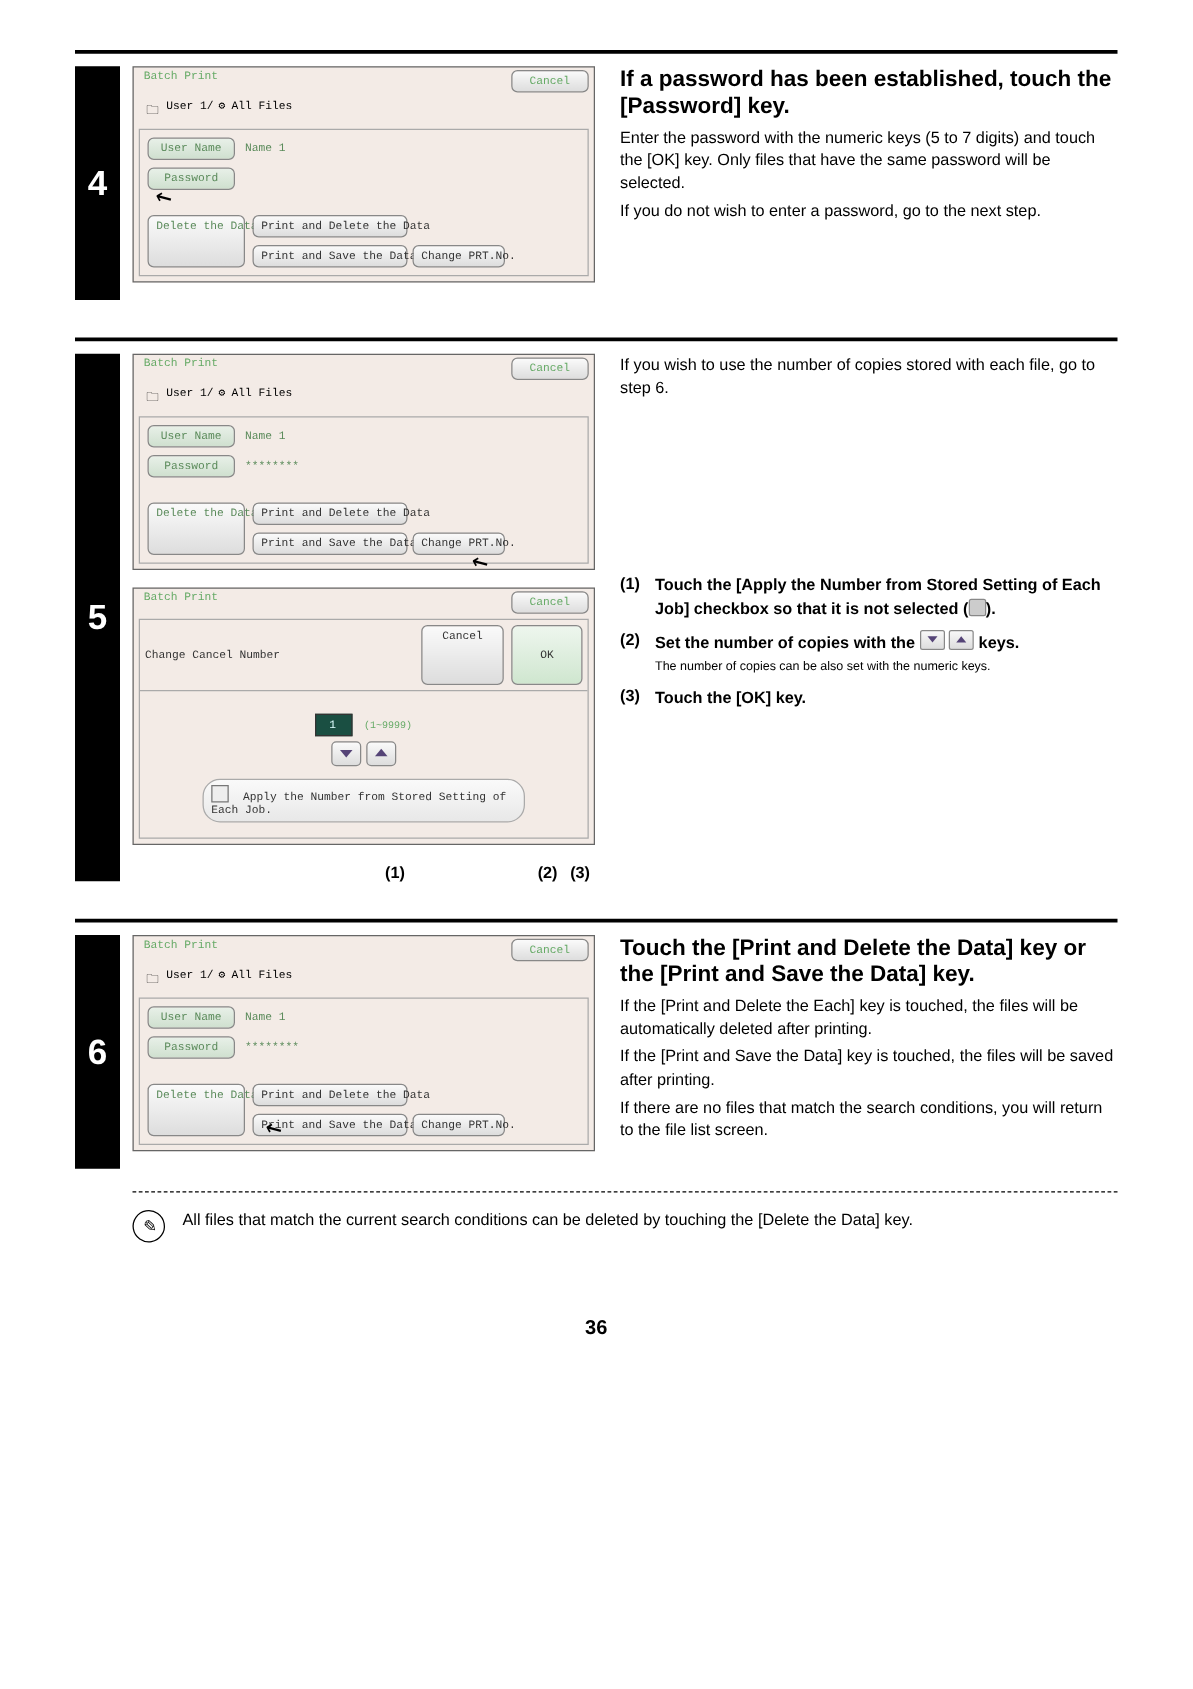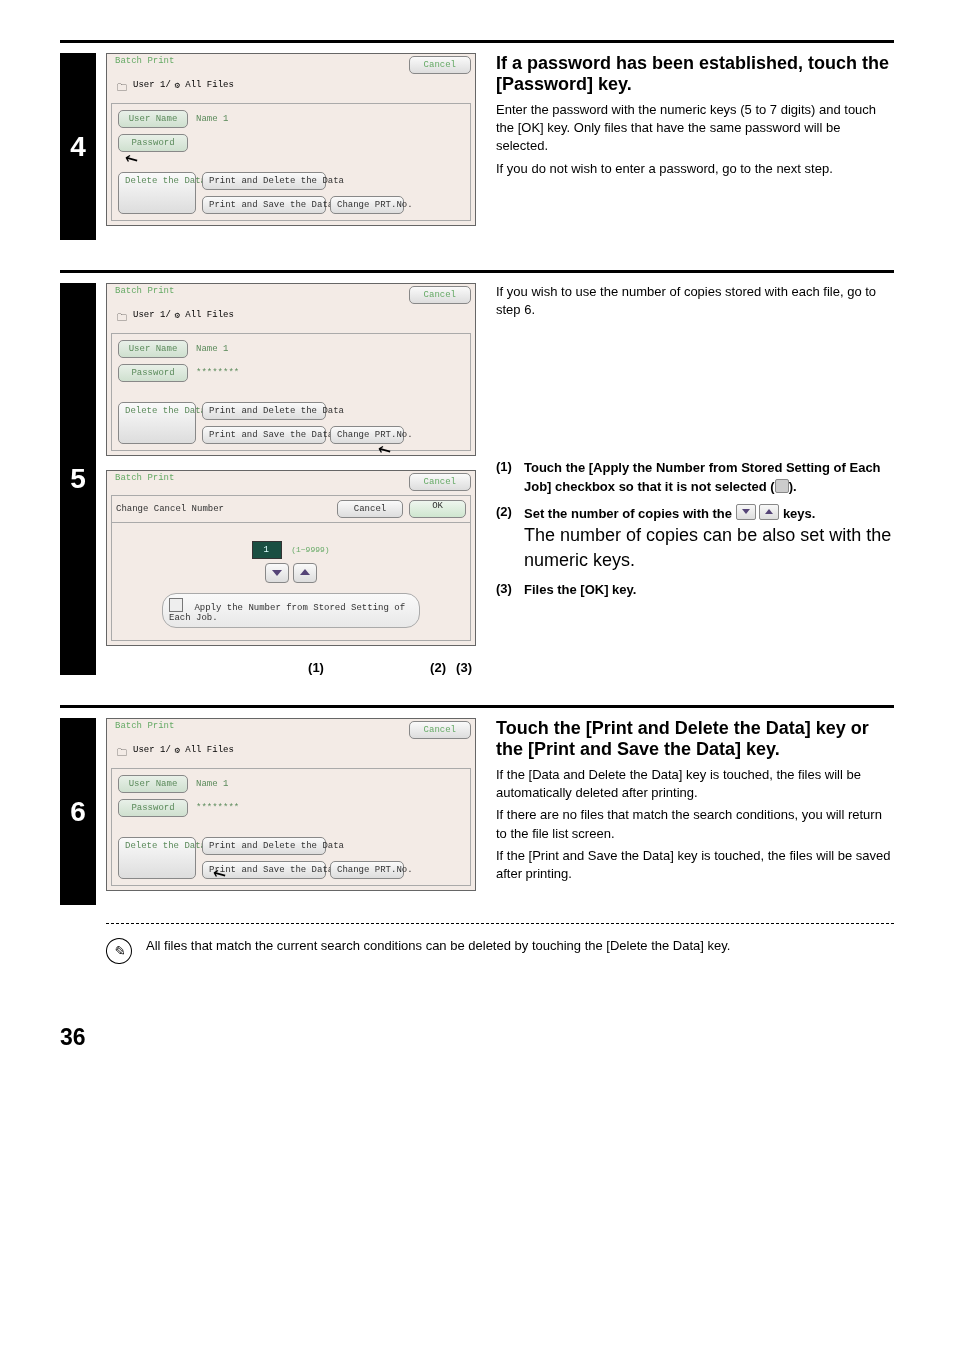--- a/index.html
+++ b/index.html
@@ -71,21 +71,21 @@
   }
   .sub-body {
     flex: 1;
   }
   .sub-title {
     font-weight: bold;
     font-size: 13px;
     line-height: 1.4;
   }
   .sub-text {
-    font-size: 18px;
+    font-size: 10px;
     line-height: 1.4;
   }
   .checkbox-inline {
     display:inline-block;
     width:12px;height:12px;
     background:#ccc;border:1px solid #888;
     vertical-align:-2px;
     border-radius:2px;
   }
   .arrow-btn {
@@ -181,21 +181,21 @@
     border-top:1px dashed #000;
     margin:18px 0 14px 0;
   }
   .note-row { display:flex; align-items:flex-start; gap:14px; font-size:13px; margin-left:46px;}
   .note-icon {
     width:24px;height:24px;border:1.5px solid #000;border-radius:14px;
     display:flex;align-items:center;justify-content:center;font-size:14px;font-style:italic;
     transform:rotate(-10deg);
     flex-shrink:0;
   }
-  .pagenum { font-size:23px; font-weight:bold; margin-top:60px;}
+  .pagenum { text-align:center; font-size:16px; font-weight:bold; margin-top:60px;}
   .num-display {
     display:inline-block;background:#1a4f42;color:#dff;
     border:1px solid #333;padding:3px 10px;font-family:"Courier New";
     letter-spacing:2px;
   }
   .spin-pair { display:flex; gap:4px; justify-content:center; margin-top:4px;}
   .spin {
     width:22px;height:18px;border:1px solid #888;border-radius:4px;
     background:linear-gradient(#fafafa,#ddd);position:relative;
   }
@@ -299,21 +299,21 @@
       <div class="dialog" style="position:relative;">
         <div class="title-row">
           <span>Batch Print</span>
           <span class="cancel-top">Cancel</span>
         </div>
         <div class="dlg-inner" style="padding:0;">
           <div style="display:flex;justify-content:space-between;align-items:center;border-bottom:1px solid #aaa;padding:4px 4px;">
             <span style="color:#333;">Change Cancel Number</span>
             <div style="display:flex;gap:6px;">
               <span class="gbtn" style="padding:3px 16px;">Cancel</span>
-              <span class="gbtn" style="padding:0 22px;background:linear-gradient(#eef6ee,#cfe6cf);">OK</span>
+              <span class="gbtn" style="padding:18px 22px;background:linear-gradient(#eef6ee,#cfe6cf);">OK</span>
             </div>
           </div>
           <div style="padding:18px 10px 8px 10px;text-align:center;">
             <span class="num-display">1</span>
             <span class="range">(1~9999)</span>
             <div class="spin-pair">
               <span class="spin down"></span>
               <span class="spin up"></span>
             </div>
             <div style="text-align:left;margin:10px 40px 4px 40px;border:1px solid #aaa;border-radius:14px;padding:4px 6px;background:linear-gradient(#fafafa,#e8e8e8);">
@@ -346,21 +346,21 @@
           <span class="sub-num">(2)</span>
           <span class="sub-body">
             <span class="sub-title">
               <span>Set the number of copies with the </span><span class="arrow-btn down"></span> <span class="arrow-btn up"></span><span> keys.</span>
             </span><br>
             <span class="sub-text">The number of copies can be also set with the numeric keys.</span>
           </span>
         </li>
         <li>
           <span class="sub-num">(3)</span>
-          <span class="sub-body sub-title">Files the [OK] key.</span>
+          <span class="sub-body sub-title">Touch the [OK] key.</span>
         </li>
       </ul>
     </div>
   </div>
 
   <hr class="rule">
 
   <div class="step-block" style="margin-bottom:0;">
     <div class="step-num">6</div>
     <div class="step-left">
@@ -393,23 +393,23 @@
                 <span class="gbtn" style="width:60px;">Change PRT.No.</span>
               </div>
             </div>
             <span class="pointer" style="left:94px;top:22px;">↖</span>
           </div>
         </div>
       </div>
     </div>
     <div class="step-right">
       <p class="step-title">Touch the [Print and Delete the Data] key or the [Print and Save the Data] key.</p>
-      <p class="step-text">If the [Data and Delete the Data] key is touched, the files will be automatically deleted after printing.</p>
+      <p class="step-text">If the [Print and Delete the Each] key is touched, the files will be automatically deleted after printing.</p>
+      <p class="step-text">If the [Print and Save the Data] key is touched, the files will be saved after printing.</p>
       <p class="step-text">If there are no files that match the search conditions, you will return to the file list screen.</p>
-      <p class="step-text">If the [Print and Save the Data] key is touched, the files will be saved after printing.</p>
     </div>
   </div>
 
   <hr class="dash-rule" style="margin-left:46px;">
   <div class="note-row">
     <div class="note-icon">✎</div>
     <div>All files that match the current search conditions can be deleted by touching the [Delete the Data] key.</div>
   </div>
 
   <div class="pagenum">36</div>

